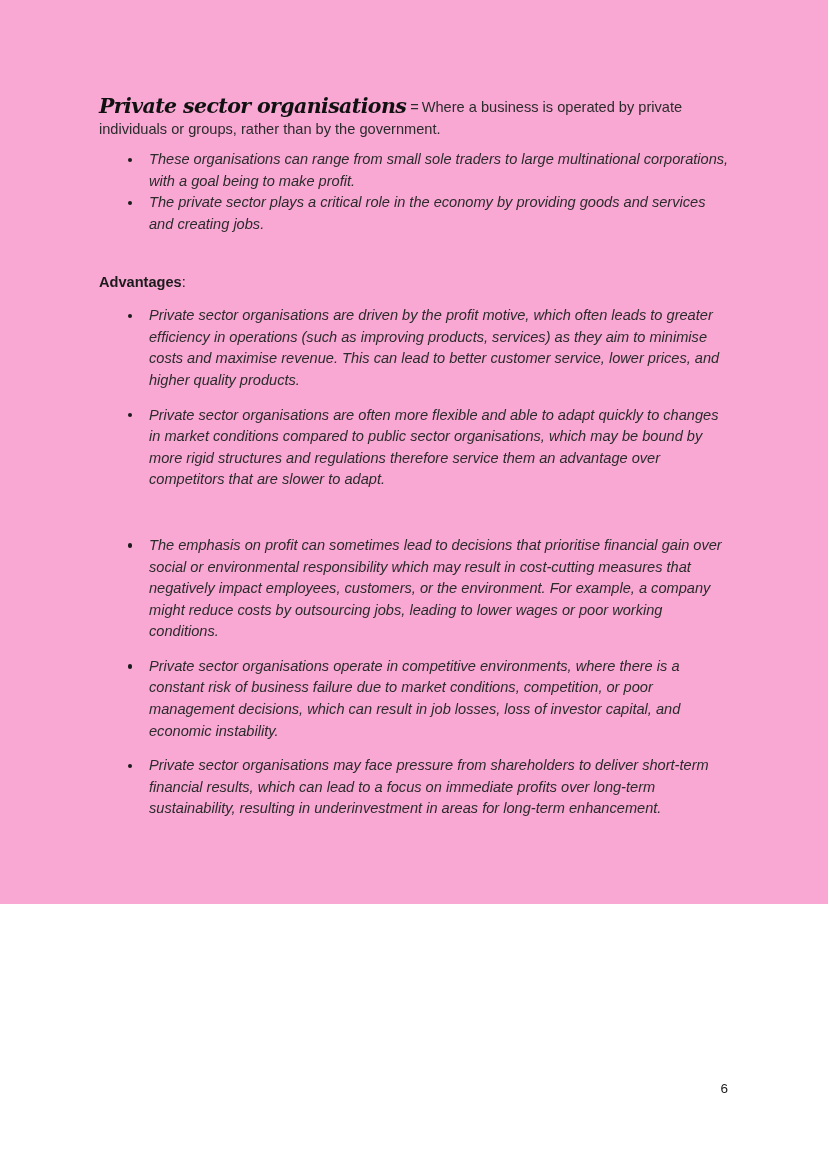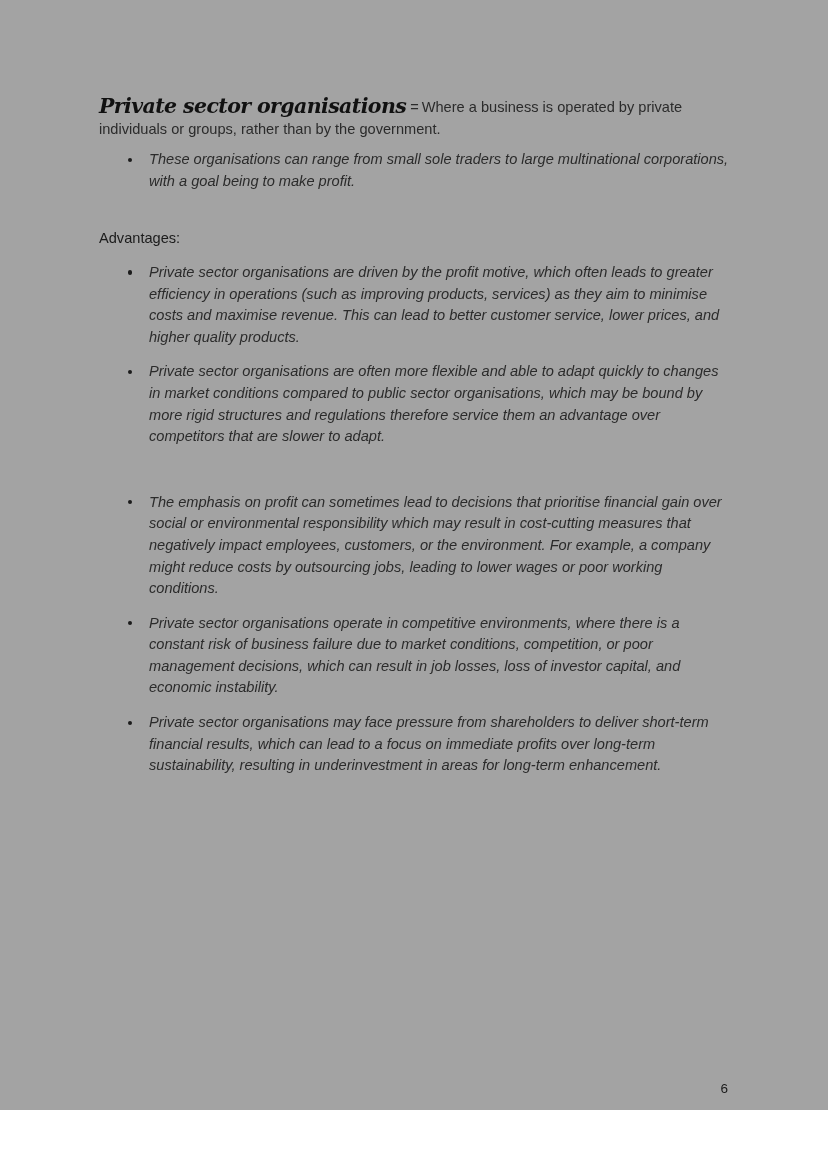--- a/index.html
+++ b/index.html
@@ -12,22 +12,22 @@
     height: 1171px;
     font-family: "Liberation Sans", sans-serif;
     color: #2b2b2b;
     -webkit-font-smoothing: antialiased;
     overflow: hidden;
   }
 
   .page {
     position: relative;
     width: 828px;
-    height: 1110px;
-    background: #a3a3a3;
+    height: 904px;
+    background: #f9a8d4;
     box-sizing: border-box;
   }
 
   .content {
     position: absolute;
     left: 99px;
     top: 96px;
     width: 630px;
   }
 
@@ -59,21 +59,21 @@
   }
 
   
   .section-heading {
     font-size: 14.6px;
     line-height: 21.6px;
     color: #1b1b1b;
     margin: 0;
   }
   .section-heading .hw {
-    font-weight: normal;
+    font-weight: bold;
   }
 
   
   ul.bullets {
     list-style: none;
     margin: 0;
     padding: 0;
     font-style: italic;
   }
   ul.bullets > li {
@@ -121,20 +121,21 @@
 <div class="page">
 
   <div class="content">
 
     <p class="def-block">
       <span class="script-title">Private sector organisations</span><span class="equals">=</span><span>Where a business is operated by private individuals or groups, rather than by the government.</span>
     </p>
 
     <ul class="bullets tight">
       <li>These organisations can range from small sole traders to large multinational corporations, with a goal being to make profit.</li>
+      <li>The private sector plays a critical role in the economy by providing goods and services and creating jobs.</li>
     </ul>
 
     <div class="gap-intro-to-adv"></div>
 
     <p class="section-heading"><span class="hw">Advantages</span><span>:</span></p>
 
     <div class="gap-heading-to-list"></div>
 
     <ul class="bullets spaced">
       <li>Private sector organisations are driven by the profit motive, which often leads to greater efficiency in operations (such as improving products, services) as they aim to minimise costs and maximise revenue. This can lead to better customer service, lower prices, and higher quality products.</li>

